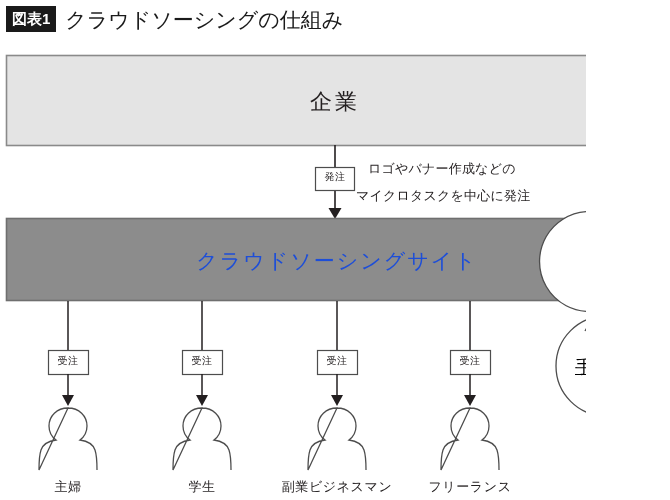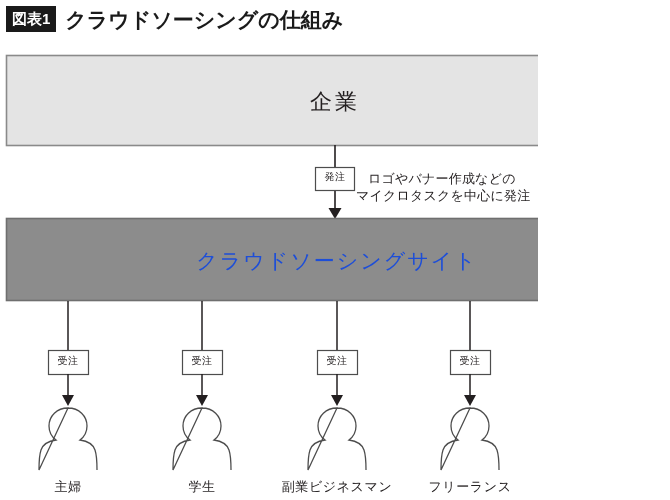--- a/index.html
+++ b/index.html
@@ -10,20 +10,21 @@
   body {
     font-family: "Liberation Sans", "DejaVu Sans", sans-serif;
     color: #231f20;
   }
   #canvas {
     position: relative;
     width: 538px;
     height: 500px;
     background: #ffffff;
     overflow: hidden;
+    padding-left: 48px;
   }
 
   
   .header {
     position: absolute;
     left: 6px;
     top: 6px;
     display: flex;
     align-items: center;
     gap: 9px;
@@ -33,21 +34,21 @@
     color: #ffffff;
     font-size: 15px;
     font-weight: bold;
     line-height: 1;
     padding: 5px 6px 6px 6px;
     letter-spacing: 0px;
     white-space: nowrap;
   }
   .fig-title {
     font-size: 21px;
-    font-weight: bold;
+    font-weight: normal;
     color: #1a1a1a;
     line-height: 1;
     white-space: nowrap;
   }
 
   
   #diagram {
     position: absolute;
     left: 0;
     top: 0;
@@ -194,21 +195,21 @@
 
     <path d="M 584,333 L 606,295 L 628,337" fill="#ffffff" stroke="none"></path>
     <path d="M 585,331 L 606,296 L 626,334" fill="none" stroke="#4d4d4d" stroke-width="1.3" stroke-linejoin="miter"></path>
 
   </svg>
 
   <div class="txt box-label-enterprise center-x" style="left:335px; top:91px;">企業</div>
 
   <div class="txt tag-label center-x" style="left:335px; top:172px;">発注</div>
 
-  <div class="txt note-line" style="left:368px; top:172px;">ロゴやバナー作成などの</div>
+  <div class="txt note-line" style="left:368px; top:162px;">ロゴやバナー作成などの</div>
   <div class="txt note-line" style="left:356px; top:189px;">マイクロタスクを中心に発注</div>
 
   <div class="txt box-label-site center-x" style="left:337px; top:250px;">クラウドソーシングサイト</div>
 
   <div class="txt tag-label center-x" style="left:68px; top:356px;">受注</div>
   <div class="txt tag-label center-x" style="left:202px; top:356px;">受注</div>
   <div class="txt tag-label center-x" style="left:337px; top:356px;">受注</div>
   <div class="txt tag-label center-x" style="left:470px; top:356px;">受注</div>
 
   <div class="txt person-label center-x" style="left:68px; top:480px;">主婦</div>

